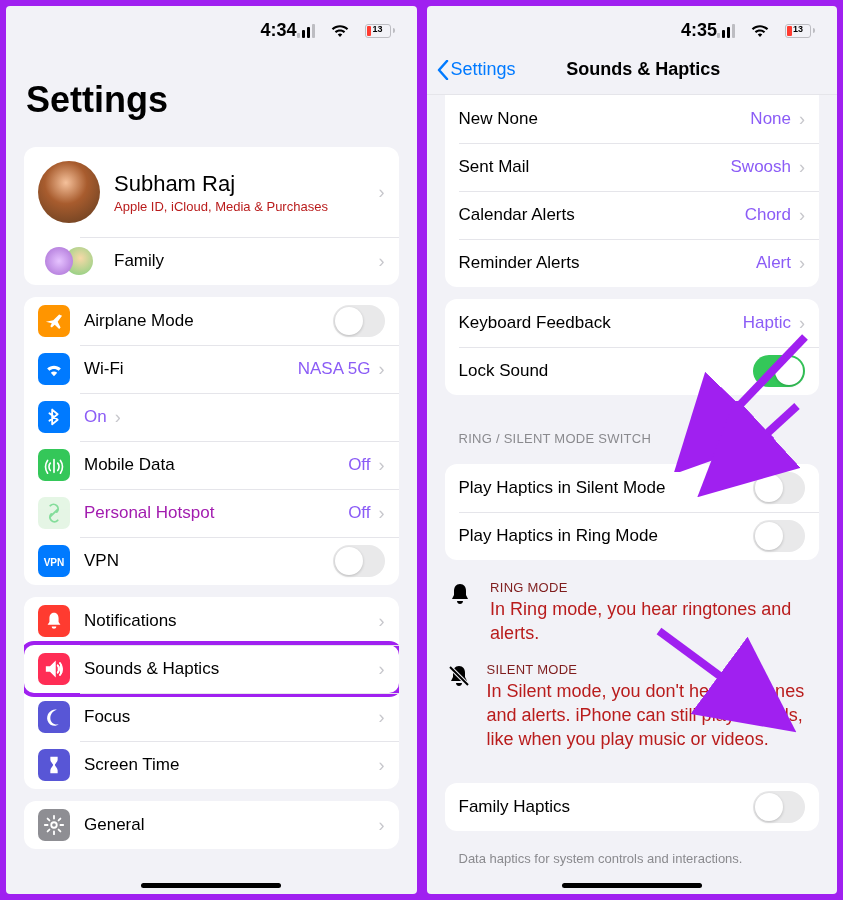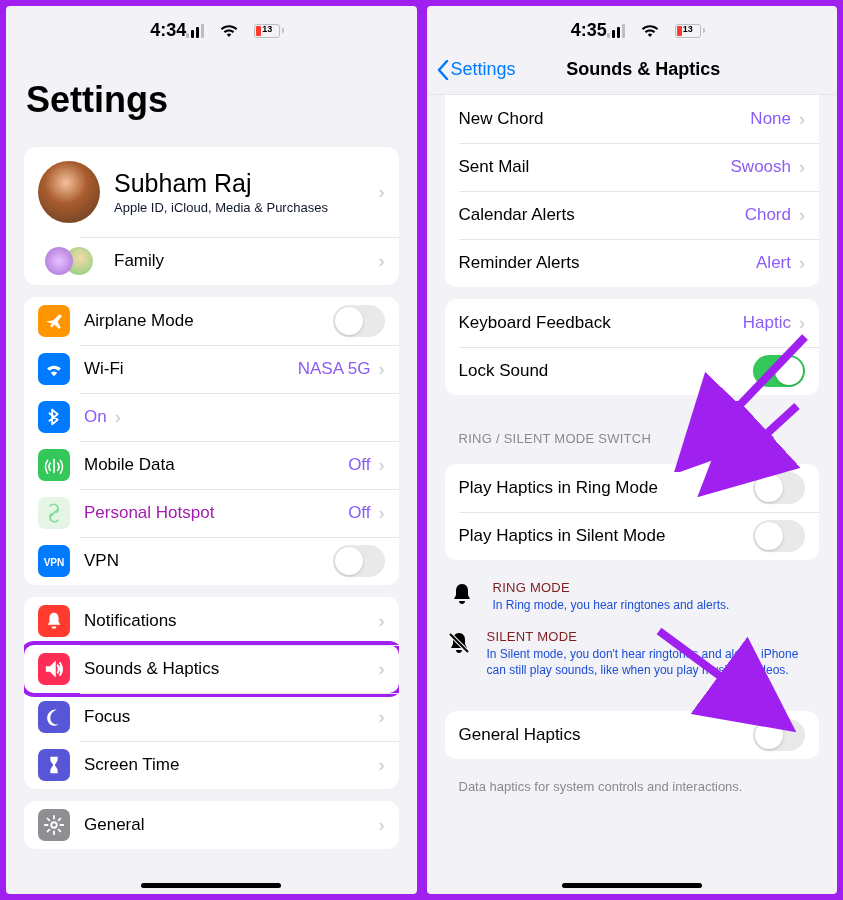--- a/index.html
+++ b/index.html
@@ -1,41 +1,41 @@
 <!DOCTYPE html>
 <html><head>
 <meta charset="utf-8">
 <style>
   * { box-sizing: border-box; margin: 0; padding: 0; }
   body { font-family: -apple-system, Helvetica, Arial, sans-serif; background: #a020f0; width: 843px; height: 900px; overflow: hidden; }
   .wrap { display: flex; gap: 10px; padding: 6px; height: 900px; }
   .phone { background: #f2f2f7; width: 412px; height: 888px; border-radius: 4px; position: relative; overflow: hidden; }
   
-  .status { display: flex; justify-content: center; align-items: center; padding: 14px 22px 8px 34px; font-size: 18px; font-weight: 600; }
+  .status { display: flex; justify-content: flex-end; align-items: center; padding: 14px 22px 8px 34px; font-size: 18px; font-weight: 600; }
   .status .right { display: flex; align-items: center; gap: 16px; }
   .sig { display: flex; align-items: flex-end; gap: 2px; }
   .sig span { width: 3px; background: #bdbdc2; display: block; border-radius:1px; }
   .sig span.on { background: #000; }
   .sig span:nth-child(1){height:5px}.sig span:nth-child(2){height:8px}.sig span:nth-child(3){height:11px}.sig span:nth-child(4){height:14px}
   .wifi-icon { width: 18px; height: 14px; }
   .batt { display: flex; align-items: center; gap: 2px; }
   .batt-body { width: 26px; height: 14px; border: 1px solid #bdbdc2; border-radius: 3px; position: relative; }
   .batt-in { position:absolute; left:1px; top:1px; bottom:1px; width: 20%; background: #ff3b30; border-radius: 1px; }
   .batt-tip { width: 2px; height: 5px; background: #bdbdc2; border-radius: 0 2px 2px 0; }
   .batt-txt { position:absolute; left:0; right:0; top:-1px; font-size:9px; text-align:center; color:#000; font-weight:600; }
   
   .bigtitle { font-size: 36px; font-weight: 700; padding: 30px 20px 14px; }
   
   .group { background: #fff; margin: 12px 18px; border-radius: 12px; overflow: hidden; }
   .row { display: flex; align-items: center; min-height: 48px; padding: 8px 14px 8px 14px; position: relative; cursor: pointer; }
   .row + .row::before { content:""; position:absolute; left:56px; right:0; top:0; height:1px; background:#e5e5ea; }
   .row.noicon + .row.noicon::before { left:14px; }
   .row .icon { width: 32px; height: 32px; border-radius: 7px; display:flex; align-items:center; justify-content:center; margin-right: 14px; flex-shrink:0; }
   .row .label { flex: 1; font-size: 17px; color:#000; }
-  .row .sub { font-size: 13px; color:#0f172a; margin-top:2px; }
+  .row .sub { font-size: 13px; color:#b91c1c; margin-top:2px; }
   .row .value { font-size: 17px; color:#8b5cf6; margin-right: 8px; }
   .chev { color:#c7c7cc; font-size: 18px; }
   .avatar { width: 62px; height: 62px; border-radius: 50%; background: radial-gradient(circle at 45% 35%, #f5c19b 0%, #a85c2e 40%, #5d3a1f 100%); margin-right:14px; flex-shrink:0; }
   .pair { display:flex; gap:-6px; }
   .pair span{ width:28px; height:28px; border-radius:50%; display:inline-block; }
   .pair span:first-child{ background: radial-gradient(circle,#e6c3ff,#a76bd3); margin-right:-8px; z-index:2; position:relative; }
   .pair span:last-child{ background: radial-gradient(circle at 55% 40%,#f8d9a8,#7bcf7b); }
   
   .toggle { width: 52px; height: 32px; border-radius: 16px; background: #e9e9ea; position: relative; }
   .toggle.on { background: #34c759; }
@@ -49,21 +49,21 @@
   .navhdr { display:flex; align-items:center; padding: 10px 10px 14px; background:#f2f2f7; border-bottom:1px solid #e5e5ea; }
   .back { color:#007aff; font-size:18px; display:flex; align-items:center; gap:2px; cursor:pointer; }
   .navtitle { flex:1; text-align:center; font-weight:600; font-size:18px; margin-left:-56px; }
   
   .sechdr { text-transform: uppercase; font-size: 13px; color:#8a8a8e; padding: 24px 32px 6px; letter-spacing:0.02em; }
   .footnote { font-size: 13px; color:#8a8a8e; padding: 8px 32px 0; }
   
   .inforow { display:flex; padding: 8px 20px; gap: 16px; }
   .inforow .belcol { width:30px; display:flex; justify-content:center; padding-top:2px;}
   .inforow .txtcol .ih { font-size:13px; color:#7f1d1d; text-transform:uppercase; letter-spacing:.02em; margin-bottom:2px; }
-  .inforow .txtcol .ib { font-size:12px; color:#1d4ed8; line-height:1.35; }
+  .inforow .txtcol .ib { font-size:18px; color:#b91c1c; line-height:1.35; }
   
   .arrow { position:absolute; pointer-events:none; }
   .home-ind { position:absolute; bottom:6px; left:50%; transform:translateX(-50%); width:140px; height:5px; background:#000; border-radius:3px; }
   .right-phone { overflow-y: hidden; }
   .scroll { height: calc(100% - 110px); overflow:hidden; }
   svg { display:block; }
 </style>
 </head>
 <body>
 
@@ -93,21 +93,21 @@
         </span>
       </div>
     </div>
 
     <div class="bigtitle">Settings</div>
 
     <div class="group">
       <div class="row" style="padding:14px">
         <div class="avatar"></div>
         <div style="flex:1">
-          <div style="font-size:25px">Subham Raj</div>
+          <div style="font-size:22px">Subham Raj</div>
           <div class="sub">Apple ID, iCloud, Media &amp; Purchases</div>
         </div>
         <span class="chev">›</span>
       </div>
       <div class="row">
         <div class="icon" style="background:none;width:62px;display:flex;justify-content:center;">
             <span class="pair">
               <span></span>
               <span></span>
             </span>
@@ -262,21 +262,21 @@
             <path d="M10 1 L2 10 L10 19" stroke="#007aff" stroke-width="2.5" fill="none" stroke-linecap="round" stroke-linejoin="round"></path>
           </svg>
         <span>Settings</span>
       </div>
       <div class="navtitle">Sounds &amp; Haptics</div>
     </div>
 
     <div class="scroll">
       <div class="group" style="margin:0 18px 12px;border-radius:0 0 12px 12px" id="sounds">
           <div class="row noicon">
-            <div class="label">New Chord</div>
+            <div class="label">New None</div>
             <div class="value">None</div>
             <span class="chev">›</span>
           </div>
           <div class="row noicon">
             <div class="label">Sent Mail</div>
             <div class="value">Swoosh</div>
             <span class="chev">›</span>
           </div>
           <div class="row noicon">
             <div class="label">Calendar Alerts</div>
@@ -298,25 +298,25 @@
         </div>
         <div class="row noicon">
           <div class="label">Lock Sound</div>
           <div class="toggle on"></div>
         </div>
       </div>
 
       <div class="sechdr">Ring / Silent Mode Switch</div>
       <div class="group" id="hapt" style="position:relative">
           <div class="row noicon">
+            <div class="label">Play Haptics in Silent Mode</div>
+            <div class="toggle"></div>
+          </div>
+          <div class="row noicon">
             <div class="label">Play Haptics in Ring Mode</div>
-            <div class="toggle"></div>
-          </div>
-          <div class="row noicon">
-            <div class="label">Play Haptics in Silent Mode</div>
             <div class="toggle"></div>
           </div>
         </div>
 
       <div class="inforow">
         <div class="belcol">
             <span>
               <svg width="22" height="24" viewBox="0 0 22 24">
                 <path d="M11 2 C7 2 5 5 5 9 L5 13 L3 17 L19 17 L17 13 L17 9 C17 5 15 2 11 2 Z M8 19 C8 21 9.5 22 11 22 C12.5 22 14 21 14 19" fill="#000"></path>
               </svg>
@@ -338,21 +338,21 @@
             </span>
           </div>
         <div class="txtcol">
           <div class="ih">Silent Mode</div>
           <div class="ib">In Silent mode, you don't hear ringtones and alerts. iPhone can still play sounds, like when you play music or videos.</div>
         </div>
       </div>
 
       <div class="group" style="margin-top:24px; position:relative">
         <div class="row noicon">
-          <div class="label">General Haptics</div>
+          <div class="label">Family Haptics</div>
           <div class="toggle"></div>
         </div>
       </div>
       <div class="footnote">Data haptics for system controls and interactions.</div>
 
       <svg class="arrow" style="top:326px; right:22px;" width="160" height="140">
         <defs>
             <marker id="ah1" markerWidth="12" markerHeight="12" refX="9" refY="6" orient="auto">
               <path d="M0 0 L12 6 L0 12 Z" fill="#a020f0"></path>
             </marker>

